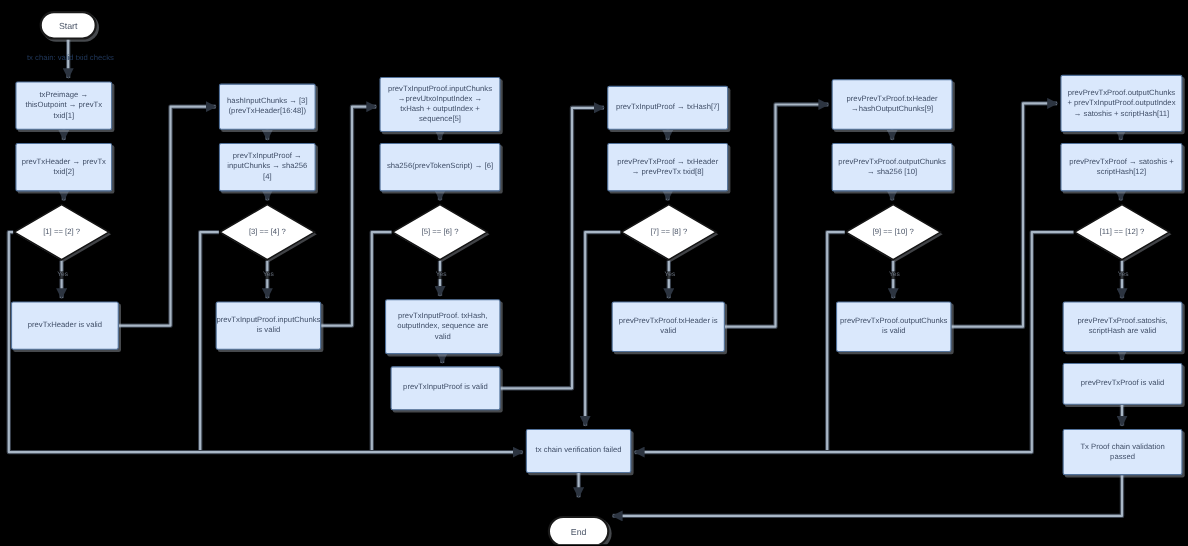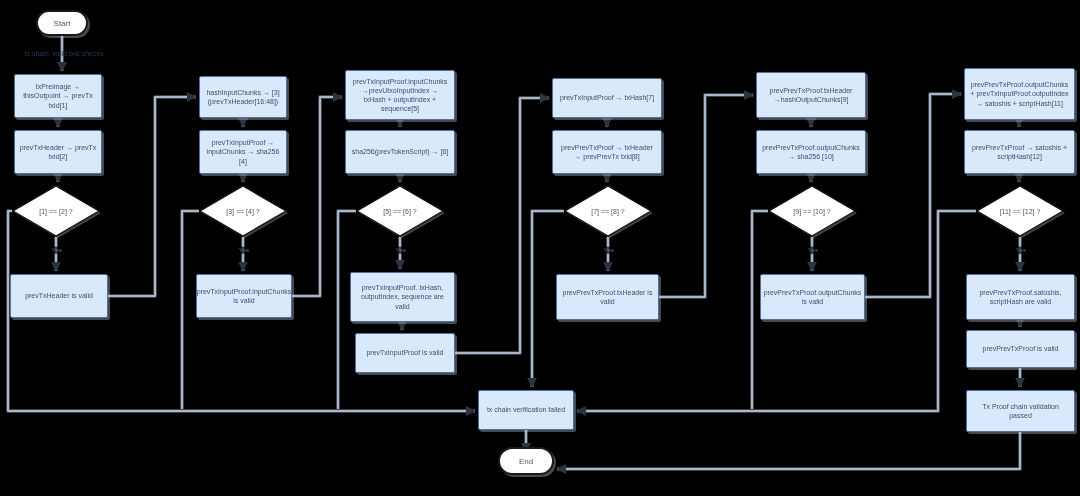--- a/index.html
+++ b/index.html
@@ -126,21 +126,21 @@
         <path d="M1020,368 L1020,387" class="core" marker-end="url(#arw)"></path>
         <path d="M1020,432 L1020,469 L557,469" class="core" marker-end="url(#arw)"></path>
         <path d="M526,430 L526,452" class="core" marker-end="url(#arw)"></path>
       </g>
   </svg>
 
   <div class="node terminal" style="left:36px;top:10px;width:52px;height:26px">
     <span>Start</span>
   </div>
   <span class="start-edge-label" style="left:64px;top:53px">tx chain: valid txid checks</span>
-  <div class="node terminal" style="left:498px;top:447px;width:56px;height:28px">
+  <div class="node terminal" style="left:498px;top:469px;width:56px;height:28px">
     <span>End</span>
   </div>
 
   <div class="node box" style="left:14px;top:74px;width:88px;height:44px">
     <span>txPreimage → thisOutpoint → prevTx txid[1]</span>
   </div>
   <div class="node box" style="left:14px;top:130px;width:88px;height:44px">
     <span>prevTxHeader → prevTx txid[2]</span>
   </div>
   <div class="diamond" style="left:12px;top:185px;width:88px;height:52px">

